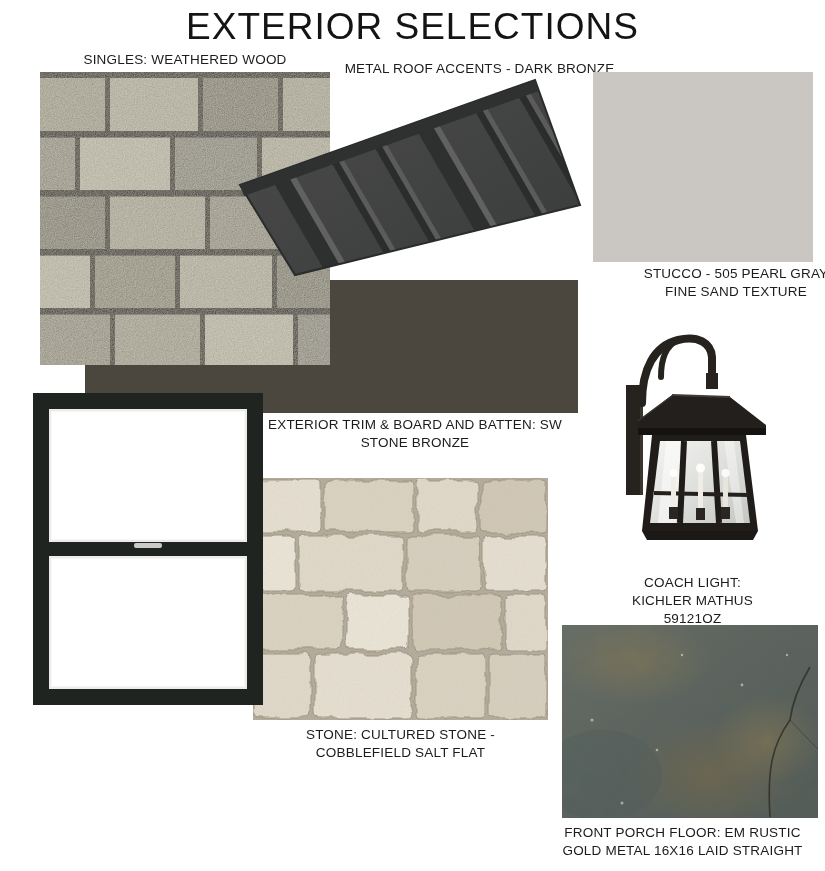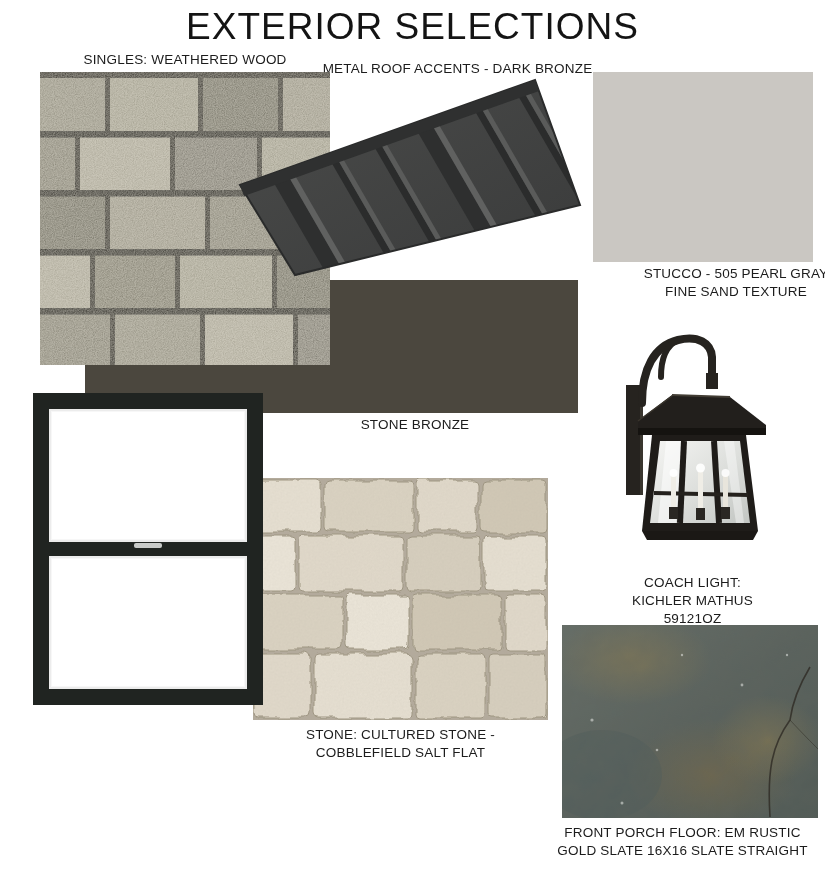--- a/index.html
+++ b/index.html
@@ -27,21 +27,21 @@
 <body>
 
 <div class="board">
 
   <div class="abs title">EXTERIOR SELECTIONS</div>
 
   <div class="abs lbl" style="left:40px;top:51px;width:290px;">
     <div>SINGLES: WEATHERED WOOD</div>
   </div>
 
-  <div class="abs lbl" style="left:310px;top:60px;width:295px;">
+  <div class="abs lbl" style="left:332px;top:60px;width:295px;">
     <div>METAL ROOF ACCENTS - DARK BRONZE</div>
   </div>
 
   <div class="abs trim z1" style="background: rgb(75, 71, 62);"></div>
 
   <svg class="abs z2" style="left:40px;top:72px;" width="290" height="293" viewBox="0 0 290 293">
     <defs>
       <filter id="grain" x="0" y="0" width="100%" height="100%">
         <feTurbulence type="fractalNoise" baseFrequency="0.9" numOctaves="2" stitchTiles="stitch" result="n"></feTurbulence>
         <feColorMatrix in="n" type="matrix" values="0 0 0 0 0.93  0 0 0 0 0.90  0 0 0 0 0.80  0.55 0.55 0.55 0 0"></feColorMatrix>
@@ -125,20 +125,21 @@
   </svg>
 
   <div class="abs stucco z1" style="background: rgb(202, 199, 194);"></div>
 
   <div class="abs lbl" style="left:626px;top:265px;width:220px;">
     <div>STUCCO - 505 PEARL GRAY</div>
     <div>FINE SAND TEXTURE</div>
   </div>
 
   <div class="abs lbl" style="left:240px;top:416px;width:350px;">
+    <div>EXTERIOR TRIM &amp; BOARD AND BATTEN: SW</div>
     <div>STONE BRONZE</div>
   </div>
 
   <svg class="abs z2" style="left:253px;top:478px;" width="295" height="242" viewBox="0 0 295 242">
     <defs>
       <filter id="rocky" x="-5%" y="-5%" width="110%" height="110%">
         <feTurbulence type="fractalNoise" baseFrequency="0.045" numOctaves="3" result="t"></feTurbulence>
         <feDisplacementMap in="SourceGraphic" in2="t" scale="9"></feDisplacementMap>
       </filter>
       <filter id="stonegrain" x="0" y="0" width="100%" height="100%">
@@ -263,16 +264,16 @@
         <circle cx="95" cy="125" r="1.3"></circle>
         <circle cx="180" cy="60" r="1.4"></circle>
       <circle cx="120" cy="30" r="1.2"></circle>
         <circle cx="60" cy="178" r="1.5"></circle>
         <circle cx="225" cy="30" r="1.2"></circle>
     </g>
   </svg>
 
   <div class="abs lbl" style="left:545px;top:824px;width:275px;">
     <div>FRONT PORCH FLOOR: EM RUSTIC</div>
-    <div>GOLD SLATE 16X16 SLATE STRAIGHT</div>
+    <div>GOLD METAL 16X16 LAID STRAIGHT</div>
   </div>
 
 </div>
 
 </body></html>

